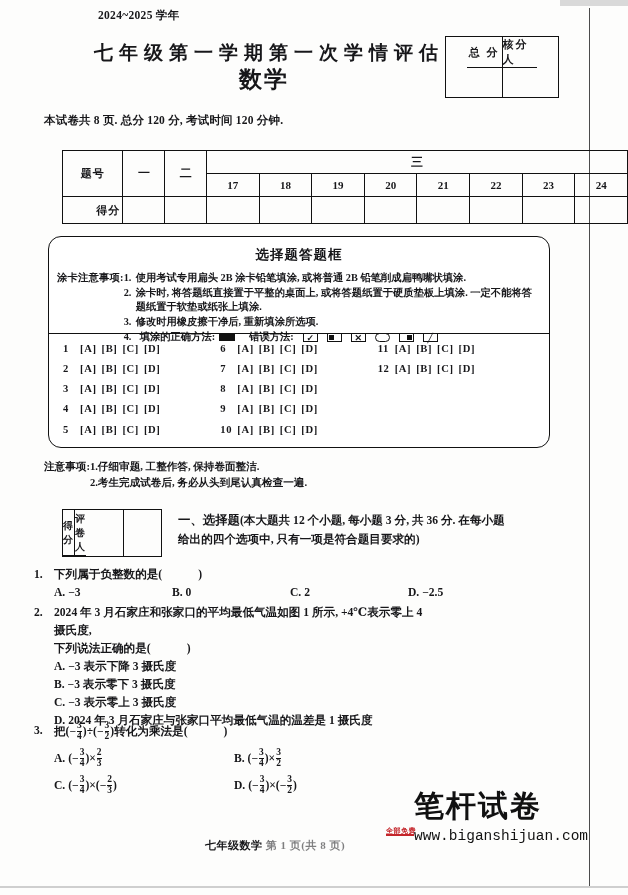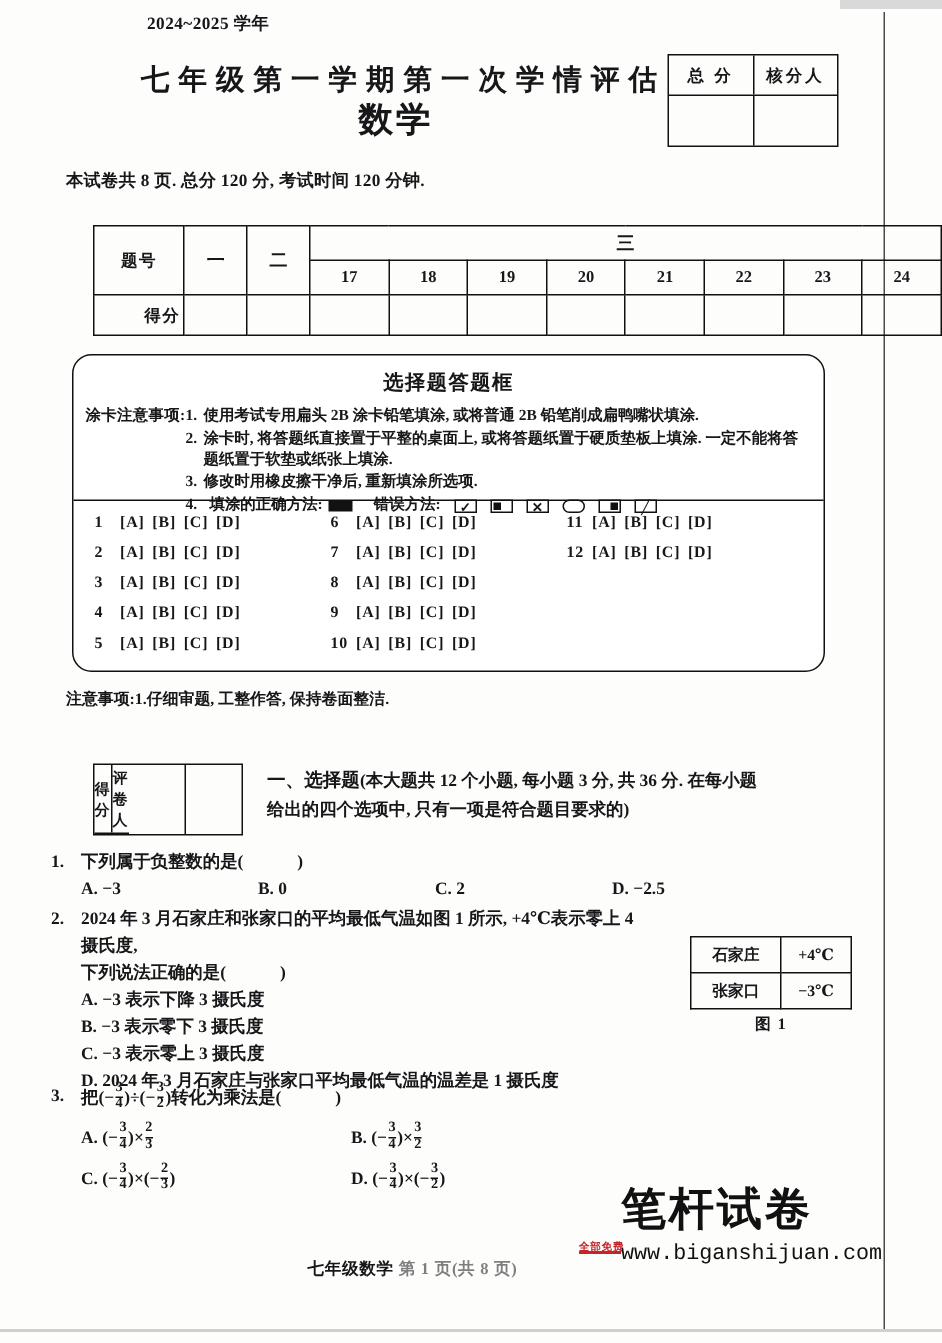--- a/index.html
+++ b/index.html
@@ -12,21 +12,21 @@
   }
   .page{position:absolute;inset:0;}
   .scanedge{position:absolute;left:589px;top:8px;width:1px;height:880px;background:#2b2b2b;opacity:.85;}
   .topgrey{position:absolute;left:560px;top:0;width:68px;height:6px;background:#d9d9d9;}
 
   
   .schoolyear{position:absolute;left:98px;top:8px;font-size:11.5px;font-weight:bold;letter-spacing:.3px;}
   .maintitle{position:absolute;left:94px;top:40px;width:340px;text-align:center;
       font-size:19px;font-weight:bold;letter-spacing:6px;white-space:nowrap;}
   .subject{position:absolute;left:94px;top:64px;width:340px;text-align:center;font-size:23px;font-weight:bold;letter-spacing:2px;}
-  .scorebox{position:absolute;left:445px;top:36px;width:112px;height:60px;border:1.6px solid #111;display:flex;flex-direction:column;}
+  .scorebox{position:absolute;left:445px;top:36px;width:112px;height:60px;border:1.6px solid #111;display:flex;flex-direction:column;align-items:center;}
   .scorebox .r{display:flex;flex:1;}
   .scorebox .r.head{flex:0 0 26px;border-bottom:1.4px solid #111;}
   .scorebox .c{flex:1;display:flex;align-items:center;justify-content:center;font-size:11px;font-weight:bold;letter-spacing:2px;}
   .scorebox .c+.c{border-left:1.4px solid #111;}
   .examinfo{position:absolute;left:44px;top:113px;font-size:11.5px;font-weight:bold;letter-spacing:.2px;}
 
   
   .qtable{position:absolute;left:62px;top:150px;border-collapse:collapse;}
   .qtable td{border:1.3px solid #111;font-size:11px;font-weight:bold;text-align:center;
     vertical-align:middle;padding:0;height:22px;}
@@ -305,20 +305,21 @@
           </div>
         </div>
     </div>
   </div>
 
   <div class="notice2">
     <div class="n2row">
       <div class="n2head">注意事项:</div>
       <div>
         <div><span class="n2idx">1.</span><span>仔细审题, 工整作答, 保持卷面整洁.</span></div>
+        <div><span class="n2idx">2.</span><span>考生完成试卷后, 务必从头到尾认真检查一遍.</span></div>
       </div>
     </div>
   </div>
 
   <div class="gradebox">
     <div class="gr h">
       <div class="gc">得  分</div>
       <div class="gc">评卷人</div>
     </div>
     <div class="gr">
@@ -367,35 +368,20 @@
     <div class="qline">
         <span class="qidx"></span>
         <span class="qbody">C. −3 表示零上 3 摄氏度</span>
       </div>
     <div class="qline">
         <span class="qidx"></span>
         <span class="qbody">D. 2024 年 3 月石家庄与张家口平均最低气温的温差是 1 摄氏度</span>
       </div>
   </div>
 
-  <div class="tempfig">
-    <table class="temptable">
-      <tbody>
-          <tr>
-        <td>石家庄</td>
-        <td>+4℃</td>
-      </tr>
-      <tr>
-        <td>张家口</td>
-        <td>−3℃</td>
-      </tr>
-    </tbody>
-      </table>
-    <div class="figcap">图 1</div>
-  </div>
 
   <div class="q" id="q3">
     <div class="qline">
       <span class="qidx">3.</span>
       <span class="qbody">
         <span>把(</span>−<span class="frac">
             <span class="num">3</span>
             <span class="den">4</span>
           </span><span>)÷(</span>−<span class="frac">
             <span class="num">3</span>

